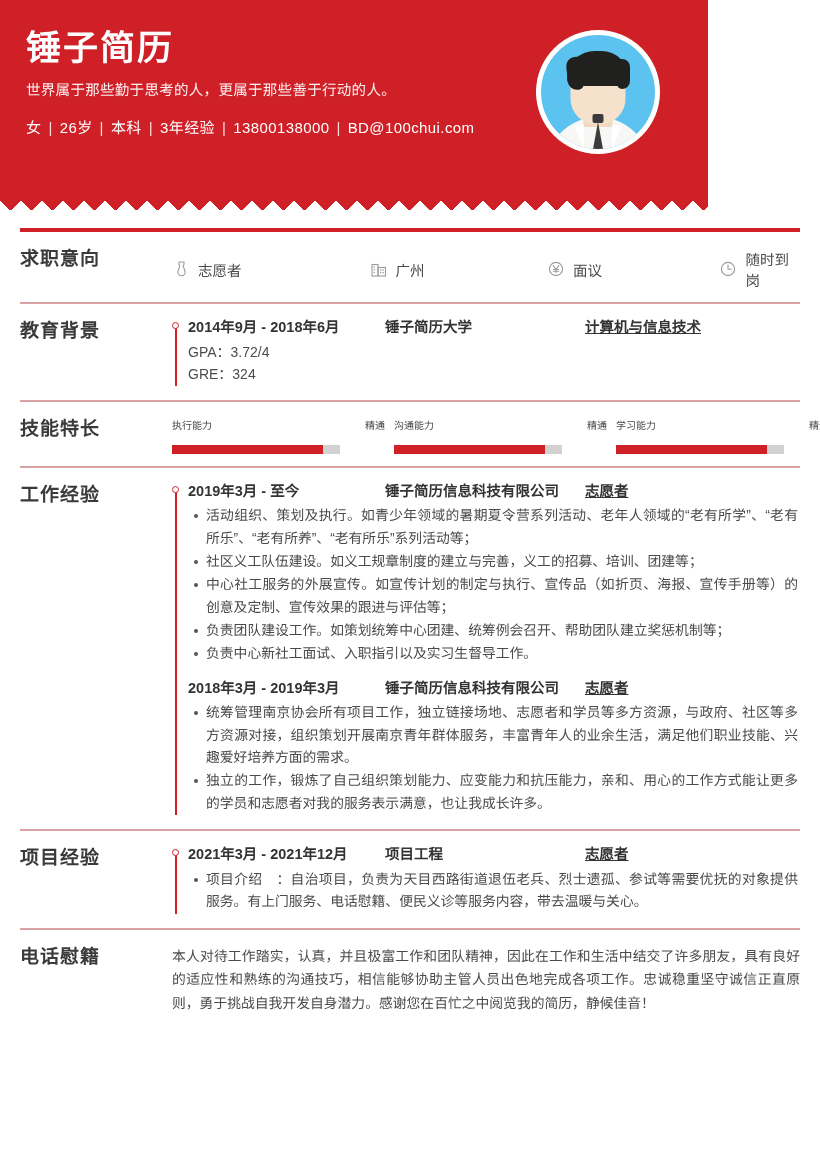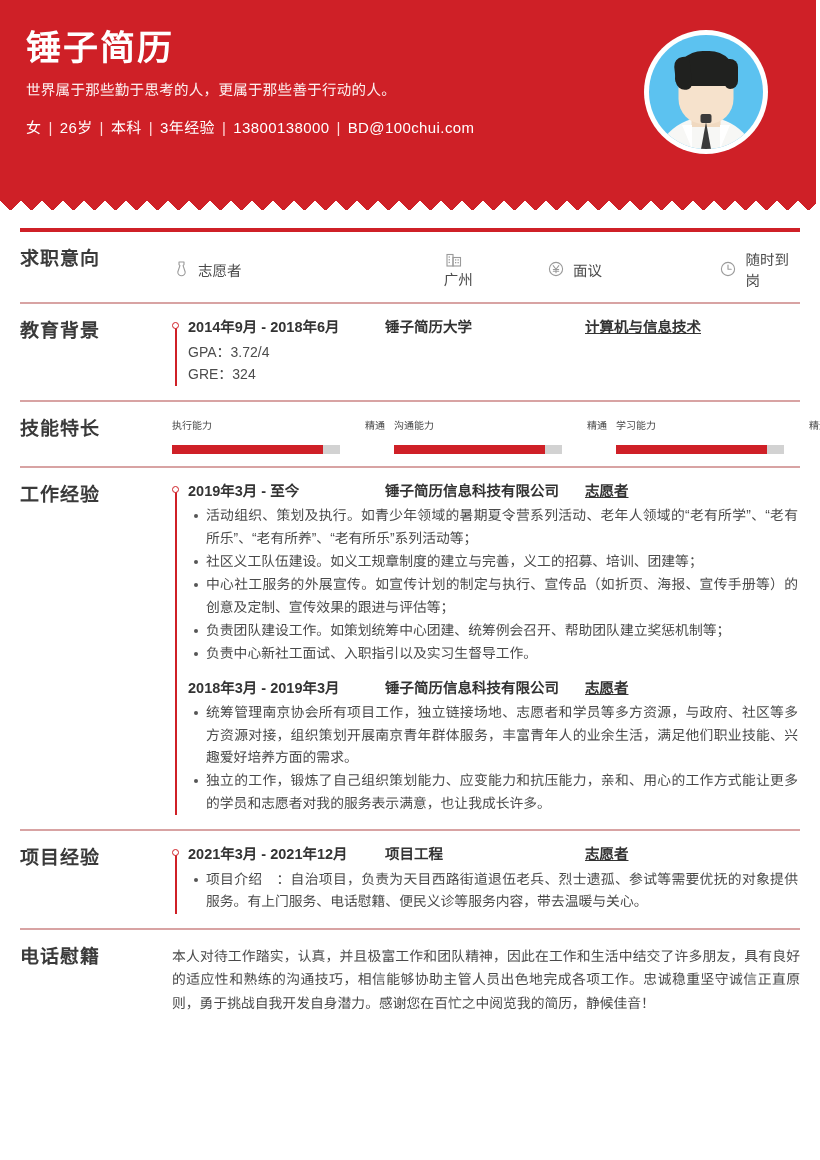--- a/index.html
+++ b/index.html
@@ -12,21 +12,21 @@
     height: 1160px;
     font-family: "Liberation Sans", "DejaVu Sans", sans-serif;
     color: #3c3c3c;
     overflow: hidden;
     position: relative;
   }
 
   
   .header {
     position: relative;
-    width: 816px;
+    width: 708px;
     height: 210px;
     background: #cf2027;
     box-sizing: border-box;
     overflow: hidden;
   }
   .header-inner {
     position: absolute;
     left: 26px;
     top: 28px;
     width: 560px;
@@ -245,21 +245,21 @@
   .intent-item .ico {
     display: inline-flex;
     align-items: center;
     justify-content: center;
     width: 18px;
     height: 18px;
     margin-right: 8px;
     flex: 0 0 18px;
   }
   .intent-item.i0 { width: 206px; }
-  .intent-item.i1 { width: 185px; flex-direction: column; }
+  .intent-item.i1 { width: 185px; }
   .intent-item.i2 { width: 180px; }
 
   
   .tl {
     position: relative;
     padding-left: 16px;
   }
   .tl-line {
     position: absolute;
     left: 3px;

